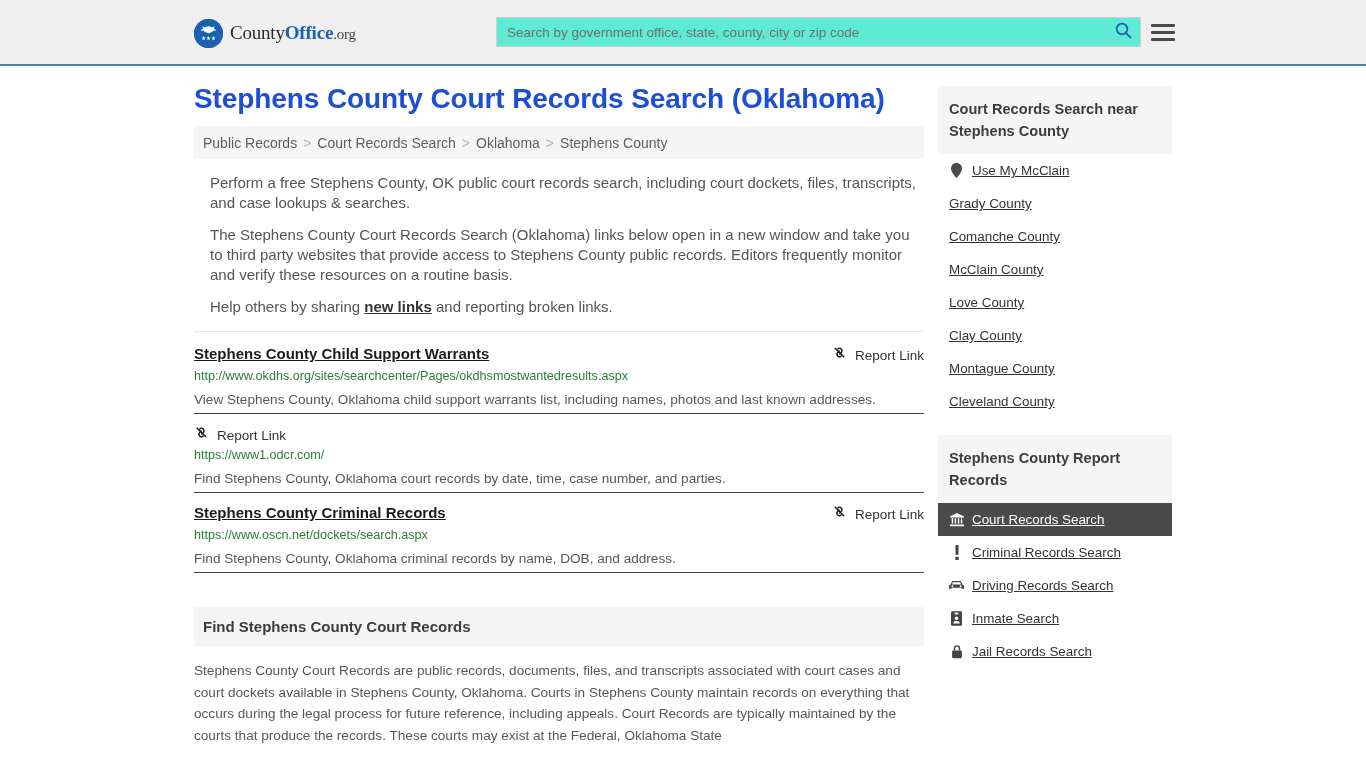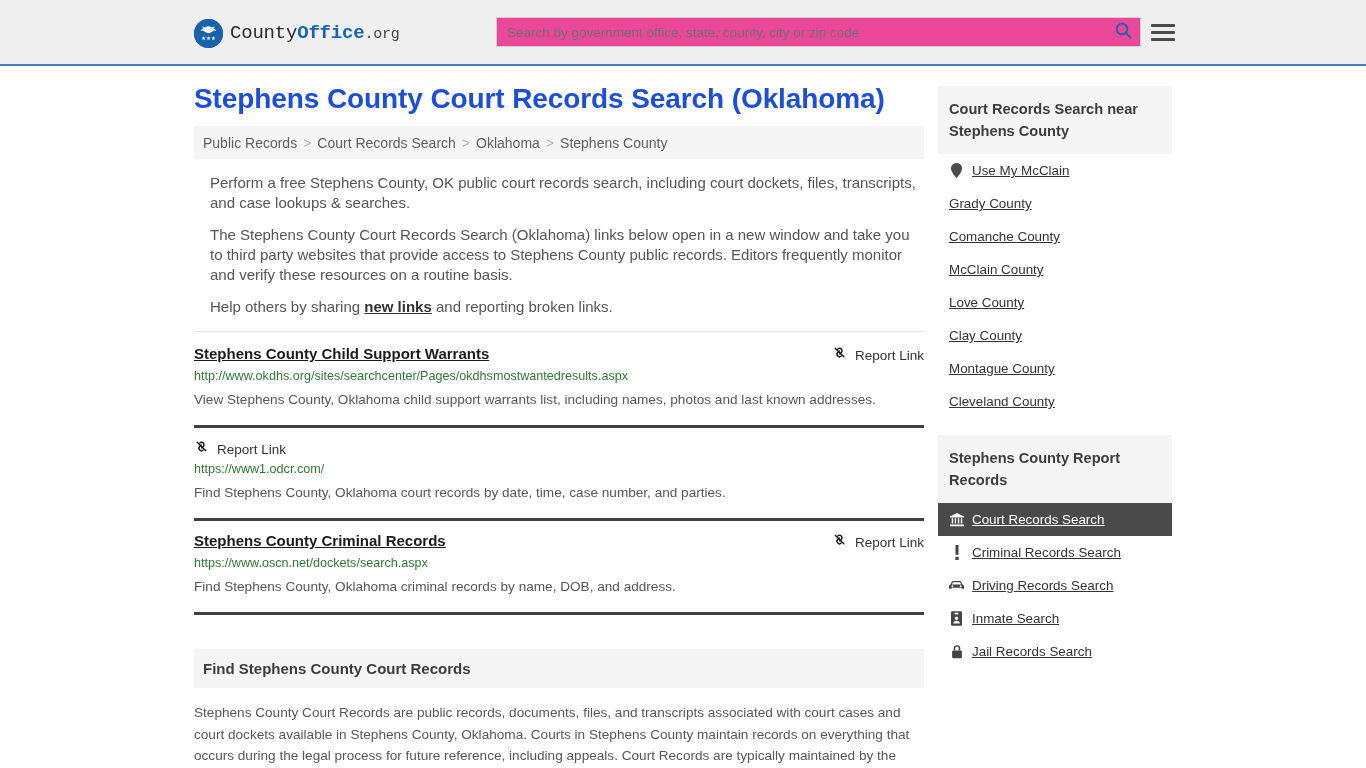--- a/index.html
+++ b/index.html
@@ -38,32 +38,32 @@
     flex: none;
     display: block;
   }
   .logo-mark svg { display:block; }
   .logo-text {
     margin-left: 7px;
     font-size: 19px;
     color: #222222;
     letter-spacing: -0.2px;
     white-space: nowrap;
-    font-family: Liberation Mono, monospace;
+    font-family: Liberation Serif, serif;
     text-align: center;
   }
   .logo-text .b { color: #1a62ad; font-weight: bold; }
   .logo-text .c { font-weight: normal; color: #2b2b2b; }
   .logo-text .org { font-size: 15px; color: #444; }
 
   .search-wrap {
     position: absolute;
     left: 496px; top: 17px;
     width: 645px; height: 30px;
-    background: #ec4899;
+    background: #5eead4;
     border: 1px solid #cfcfcf;
     display: flex;
     align-items: center;
   }
   .search-input {
     border: 0; outline: 0;
     height: 28px;
     flex: 1 1 auto;
     padding: 0 10px;
     font-size: 13.5px;
@@ -143,22 +143,22 @@
   }
   .intro a.inline-link {
     color: #333;
     text-decoration: underline;
     font-weight: bold;
   }
 
   
   .results { margin-top: 14px; }
   .result {
-    padding: 10px 0 13px 0;
-    border-bottom: 3px solid #404040;
+    padding: 10px 0 1px 0;
+    border-bottom: 1px solid #404040;
     position: relative;
   }
   .result:first-child { border-top: 1px solid #e6e6e6; padding-top: 12px;}
   .result-head {
     display: flex;
     align-items: flex-start;
     justify-content: space-between;
   }
   .result-title {
     font-size: 15px;

